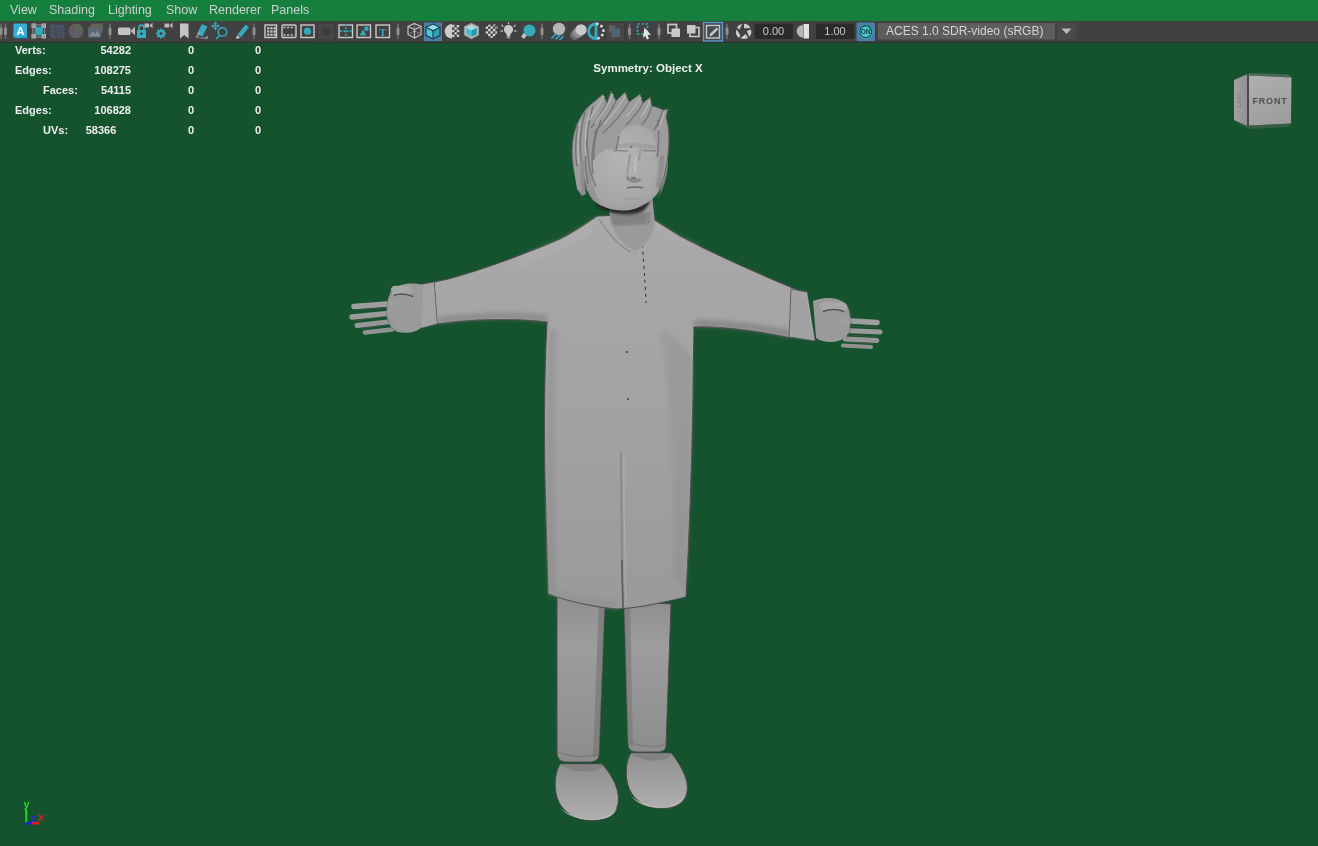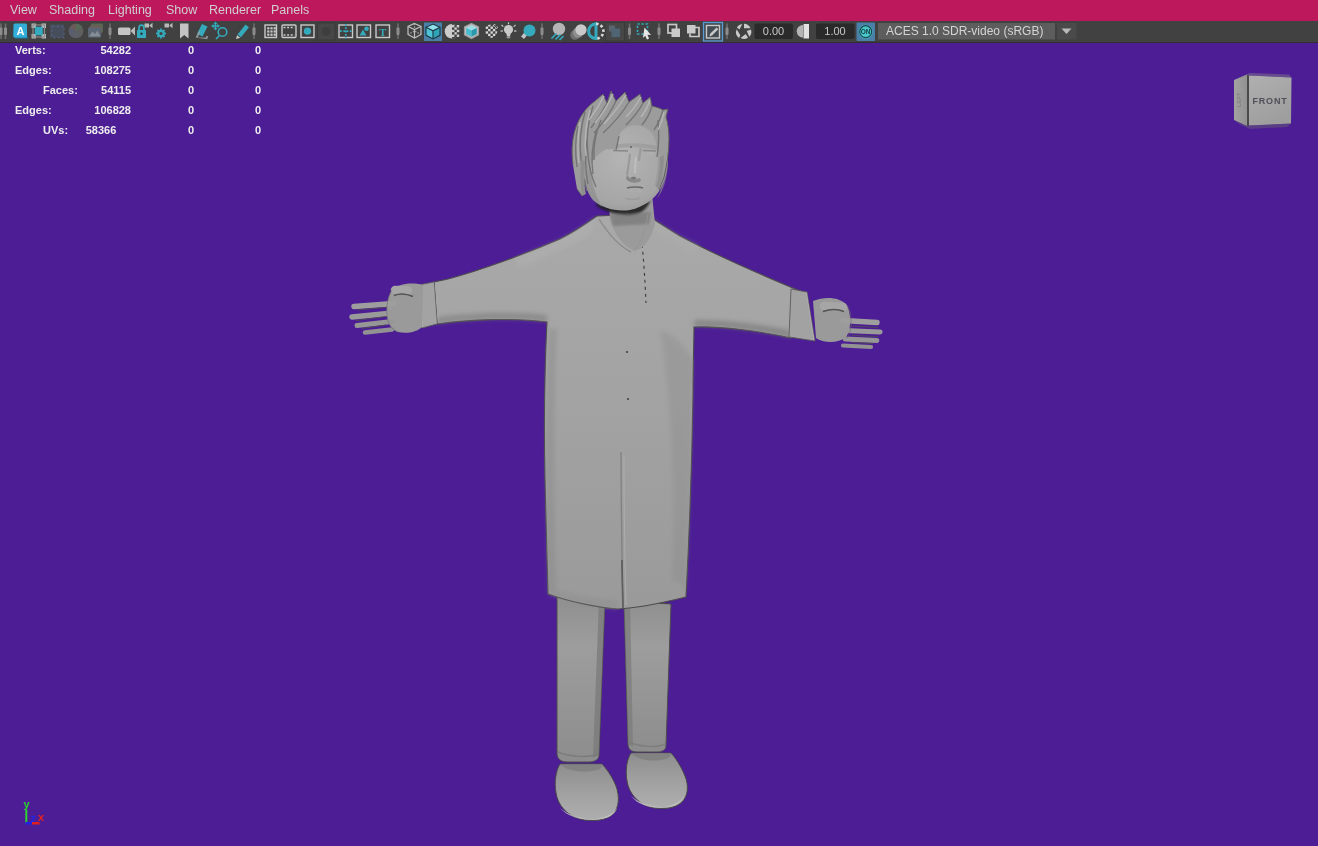--- a/index.html
+++ b/index.html
@@ -1,20 +1,20 @@
 <!DOCTYPE html>
 <html><head>
 <meta charset="utf-8">
 <style>
   html,body{margin:0;padding:0;width:1318px;height:846px;overflow:hidden;
     background:#5a5a5a;font-family:"Liberation Sans",sans-serif;}
-  #menubar{position:absolute;top:0;left:0;width:1318px;height:21px;background:#be185d;}
+  #menubar{position:absolute;top:0;left:0;width:1318px;height:21px;background:#15803d;}
   .mi{position:absolute;top:3px;font-size:12.5px;color:#cfcfcf;white-space:nowrap;}
   #toolbar{position:absolute;top:21px;left:0;width:1318px;height:22px;background:#414141;border-bottom:1px solid #313131;box-sizing:border-box;}
-  #viewport{position:absolute;top:43px;left:0;width:1318px;height:803px;background:#4c1d95;}
+  #viewport{position:absolute;top:43px;left:0;width:1318px;height:803px;background:#14532d;}
   .hud{position:absolute;color:#eeeeee;font-size:11px;font-weight:bold;white-space:nowrap;}
   .hudr{text-align:right;}
 </style>
 </head>
 <body>
 <div id="menubar">
   <span class="mi" style="left:10px">View</span>
   <span class="mi" style="left:49px">Shading</span>
   <span class="mi" style="left:108px">Lighting</span>
   <span class="mi" style="left:166px">Show</span>
@@ -290,20 +290,21 @@
   <div class="hud hudr" style="left:134px;top:41px;width:60px;">0</div>
   <div class="hud hudr" style="left:201px;top:41px;width:60px;">0</div>
   <div class="hud" style="left:15px;top:61px;">Edges:</div>
   <div class="hud hudr" style="left:71px;top:61px;width:60px;">106828</div>
   <div class="hud hudr" style="left:134px;top:61px;width:60px;">0</div>
   <div class="hud hudr" style="left:201px;top:61px;width:60px;">0</div>
   <div class="hud" style="left:15px;top:81px;padding-left:28px;">UVs:</div>
   <div class="hud hudr" style="left:71px;top:81px;width:60px;text-align:center;">58366</div>
   <div class="hud hudr" style="left:134px;top:81px;width:60px;">0</div>
   <div class="hud hudr" style="left:201px;top:81px;width:60px;">0</div>
+  <div class="hud" style="left:0px;top:19px;width:1296px;text-align:center;font-size:11.5px;">Symmetry: Object X</div>
 </div>
 <svg id="model" style="position:absolute;top:0;left:0;" width="1318" height="846" viewBox="0 0 1318 846">
 <defs>
   <linearGradient id="coatG" x1="0" y1="0" x2="0" y2="1">
     <stop offset="0" stop-color="#a9a9a9"></stop>
         <stop offset="0.45" stop-color="#a3a3a3"></stop>
         <stop offset="1" stop-color="#9a9a9a"></stop>
   </linearGradient>
   <linearGradient id="legG" x1="0" y1="0" x2="0" y2="1">
     <stop offset="0" stop-color="#8f8f8f"></stop>

